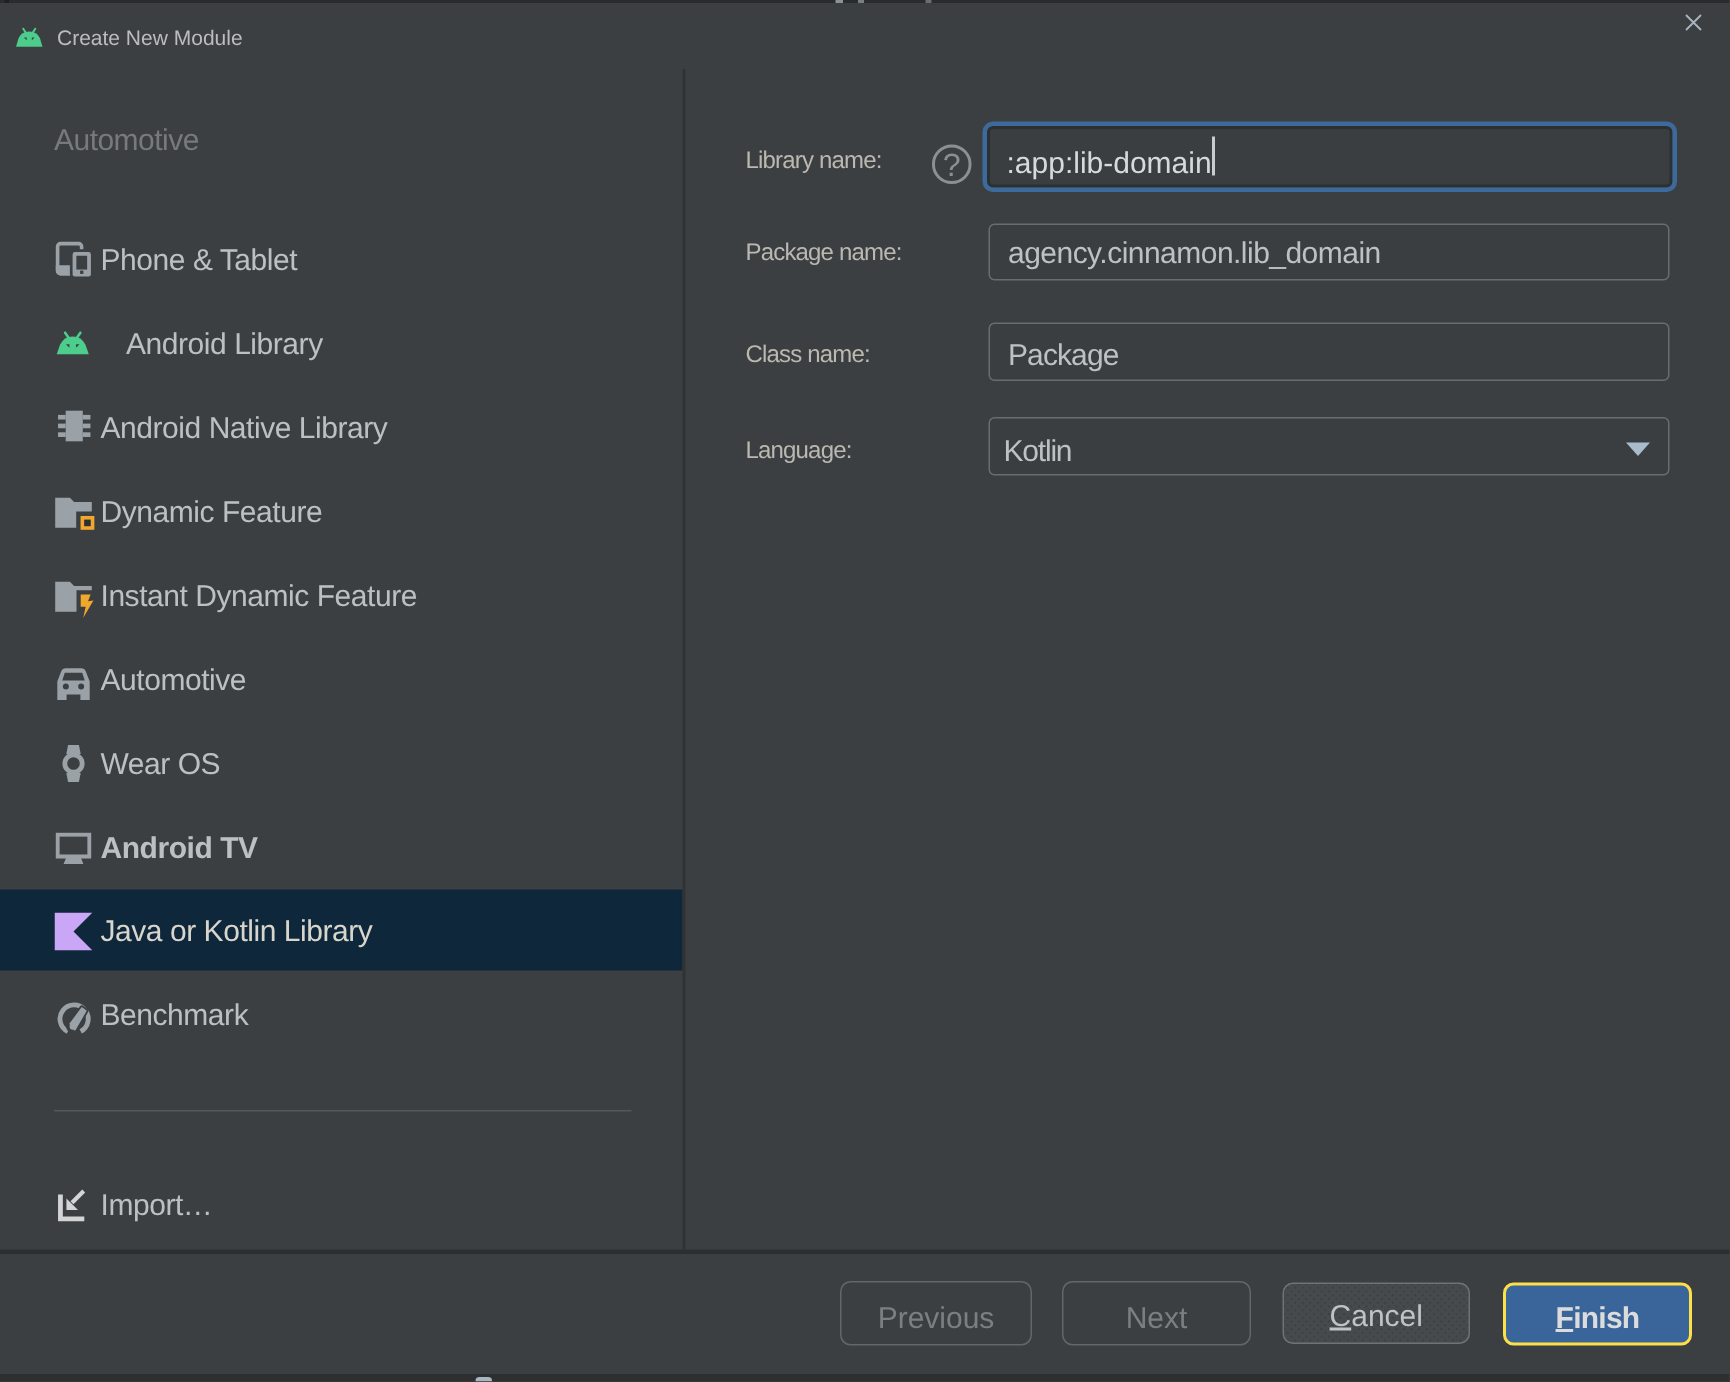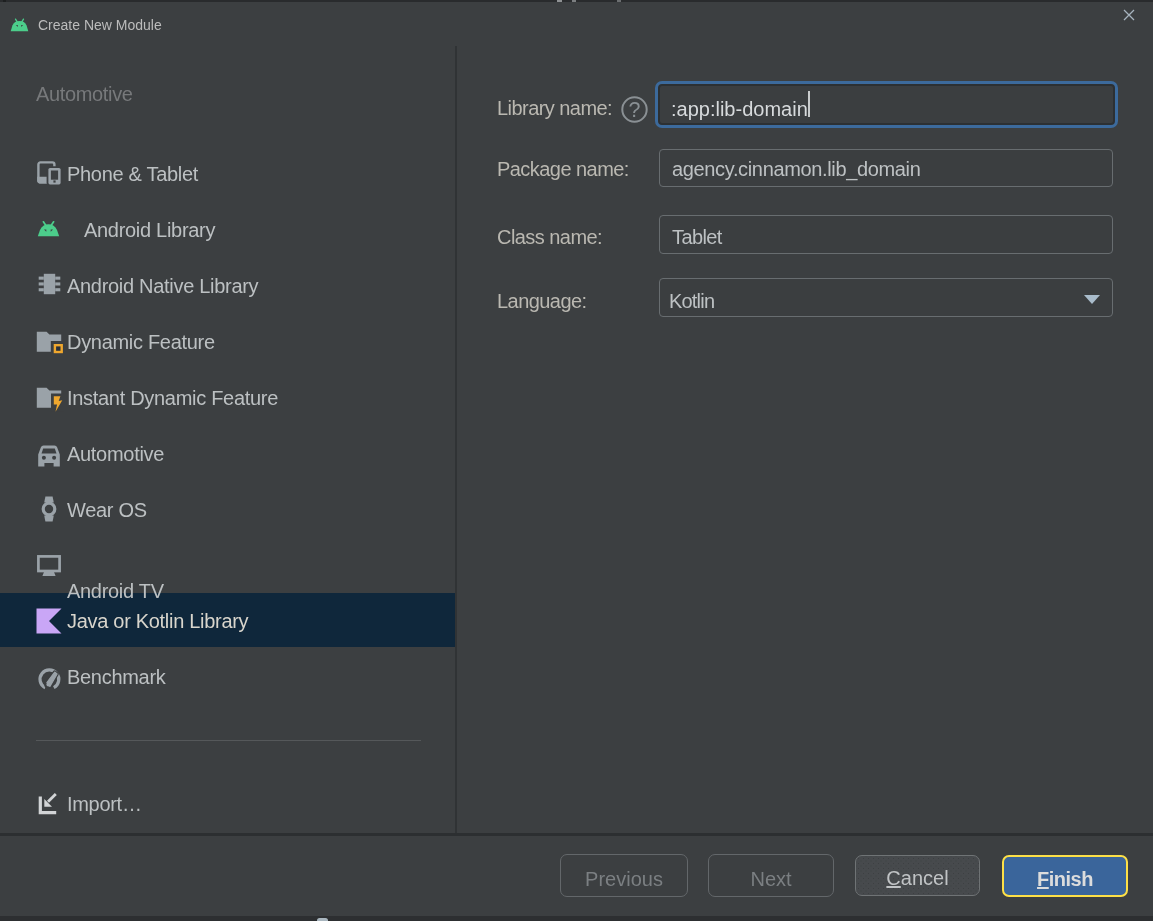--- a/index.html
+++ b/index.html
@@ -1,21 +1,21 @@
 <!DOCTYPE html>
 <html><head>
 <meta charset="utf-8">
 <style>
   html,body{margin:0;padding:0;}
   body{width:1153px;height:921px;position:relative;overflow:hidden;
        background:#3c3f41;font-family:"Liberation Sans",sans-serif;
        -webkit-font-smoothing:antialiased;}
   .abs{position:absolute;}
   .itm{position:absolute;left:67px;font-size:20px;color:#bcc0c2;line-height:26px;letter-spacing:-0.3px;white-space:nowrap;}
-  .lbl{position:absolute;left:497px;font-size:20px;color:#bab8b1;line-height:26px;letter-spacing:-0.55px;white-space:nowrap;}
+  .lbl{position:absolute;left:497px;font-size:16px;color:#bab8b1;line-height:26px;letter-spacing:-0.55px;white-space:nowrap;}
   .ftx{position:absolute;font-size:20px;line-height:26px;white-space:nowrap;}
   .fld{position:absolute;left:659px;width:452px;background:#3b3e40;
        border:1px solid #686d70;border-radius:4px;}
   .btn{position:absolute;top:854px;height:41px;border-radius:7px;
        font-size:20px;text-align:center;}
 </style>
 </head>
 <body>
 
   <div class="abs" style="left:0;top:0;width:1153px;height:1.5px;background:#292b2d;"></div>
@@ -39,21 +39,21 @@
 
   <div class="abs" style="left:0;top:593px;width:455px;height:54px;background:#0f273b;"></div>
 
   <div class="itm" style="top:161px;">Phone &amp; Tablet</div>
   <div class="itm" style="top:217px;margin-left:17px;">Android Library</div>
   <div class="itm" style="top:273px;">Android Native Library</div>
   <div class="itm" style="top:329px;">Dynamic Feature</div>
   <div class="itm" style="top:385px;">Instant Dynamic Feature</div>
   <div class="itm" style="top:441px;">Automotive</div>
   <div class="itm" style="top:497px;">Wear OS</div>
-  <div class="itm" style="top:578px;">Android TV</div>
+  <div class="itm" style="top:553px;font-weight:bold;">Android TV</div>
   <div class="itm" style="top:608px;color:#d8d5cc;">Java or Kotlin Library</div>
   <div class="itm" style="top:664px;">Benchmark</div>
 
   <svg class="abs" style="left:36px;top:159px;" width="27" height="27" viewBox="0 0 27 27">
     <rect x="2.4" y="3.4" width="16" height="20" rx="2" fill="none" stroke="#9aa2a8" stroke-width="2.4"></rect>
     <path d="M1.2 17.8 h18.4 v3.8 a3 3 0 0 1 -3 3 h-12.4 a3 3 0 0 1 -3 -3 z" fill="#9aa2a8"></path>
     <rect x="10.6" y="7.2" width="16" height="19.8" rx="3.4" fill="#3c3f41"></rect>
     <rect x="12.4" y="9" width="12.2" height="16.4" rx="1.6" fill="#9aa2a8"></rect>
     <rect x="14.9" y="11.5" width="7.2" height="9.2" fill="#3c3f41"></rect>
     <rect x="17.4" y="21.4" width="2.2" height="2.2" fill="#3c3f41"></rect>
@@ -138,21 +138,21 @@
     <text x="13.5" y="21.2" font-size="21.5" font-family="Liberation Sans" fill="#8a9094" text-anchor="middle">?</text>
   </svg>
 
   <div class="abs" style="left:655px;top:81px;width:463px;height:47px;box-sizing:border-box;border:3.5px solid #3c6a9c;border-radius:7px;background:#3b3e40;box-shadow:inset 0 0 0 2px #2c3033;"></div>
   <div class="ftx" style="left:671px;top:96px;color:#d7dadc;">:app:lib-domain</div>
   <div class="abs" style="left:807.5px;top:90.5px;width:2px;height:26px;background:#c9cccd;"></div>
 
   <div class="fld" style="top:149px;height:36px;"></div>
   <div class="ftx" style="left:672px;top:156px;color:#bdc1c3;letter-spacing:-0.35px;">agency.cinnamon.lib_domain</div>
   <div class="fld" style="top:215px;height:37px;"></div>
-  <div class="ftx" style="left:672px;top:224px;color:#bdc1c3;letter-spacing:-0.6px;">Tablet</div>
+  <div class="ftx" style="left:672px;top:224px;color:#bdc1c3;letter-spacing:-0.6px;">Package</div>
   <div class="fld" style="top:278px;height:37px;"></div>
   <div class="ftx" style="left:669px;top:288px;color:#bdc1c3;letter-spacing:-0.8px;">Kotlin</div>
   <div class="abs" style="left:1084px;top:295px;width:0;height:0;border-left:8.5px solid transparent;border-right:8.5px solid transparent;border-top:9px solid #a9bccb;"></div>
 
   <div class="abs" style="left:0;top:833px;width:1153px;height:2.5px;background:#2c2f31;"></div>
   <div class="btn" style="left:560px;width:126px;border:1px solid #63676a;color:#7b7f82;line-height:48px;">Previous</div>
   <div class="btn" style="left:708px;width:124px;border:1px solid #63676a;color:#7b7f82;line-height:48px;">Next</div>
   <div class="btn" style="left:855px;top:855px;width:123px;height:39px;line-height:44px;border:1px solid #6f7375;background-color:#474a4d;background-image:radial-gradient(circle,#3d4042 0.7px,transparent 0.8px),radial-gradient(circle,#3d4042 0.7px,transparent 0.8px);background-size:5px 5px;background-position:0 0,2.5px 2.5px;color:#c0c3c5;"><span style="text-decoration:underline">C</span>ancel</div>
   <div class="btn" style="left:1002px;top:855px;width:122px;height:38px;line-height:44px;border:2px solid #fde047;background:#3a659b;color:#dcdcdc;font-weight:bold;letter-spacing:-0.5px;"><span style="text-decoration:underline">F</span>inish</div>
 

